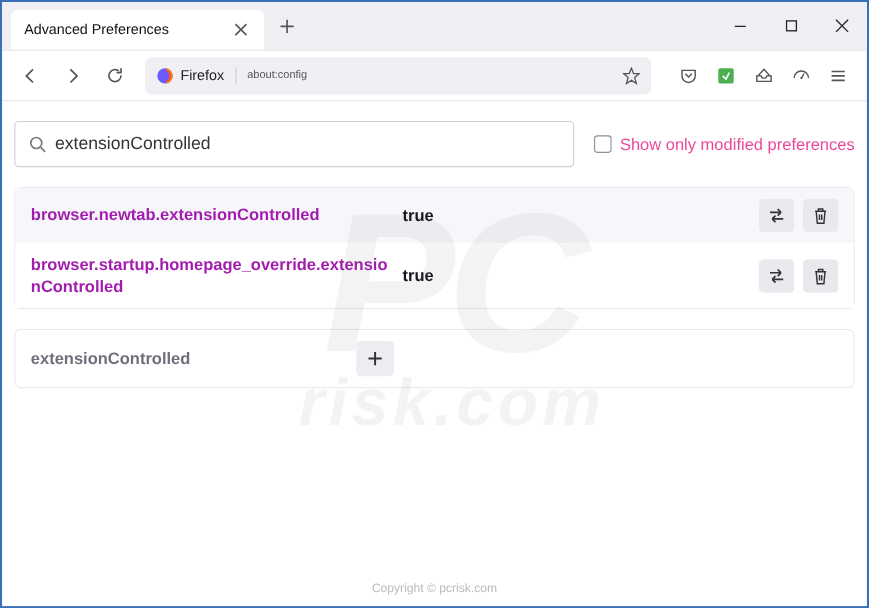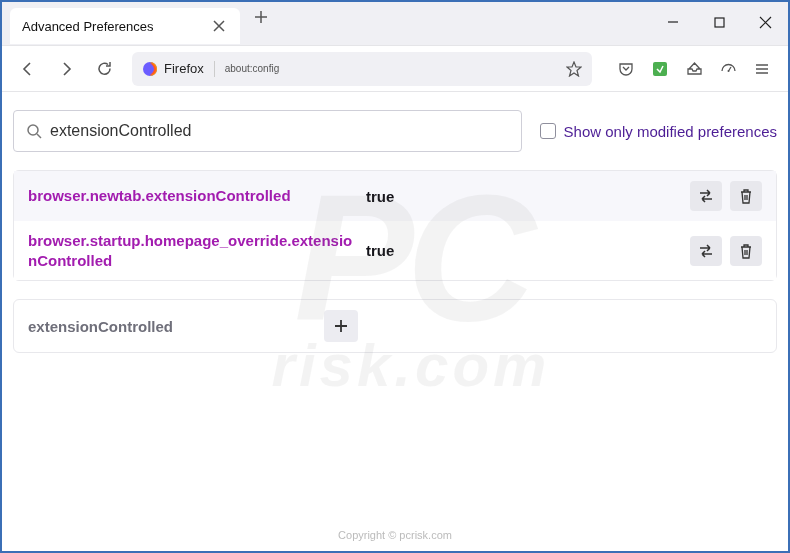--- a/index.html
+++ b/index.html
@@ -1,19 +1,19 @@
 <!DOCTYPE html>
 <html><head>
   <meta charset="utf-8">
   <style>
     * { box-sizing: border-box; margin: 0; padding: 0; }
     body { font-family: -apple-system, BlinkMacSystemFont, "Segoe UI", sans-serif; font-size: 14px; background: #fff; width: 790px; height: 553px; overflow: hidden; border: 2px solid #3b6fb6; position: relative; }
     
     .window-chrome { width: 786px; height: 549px; background: #fff; }
-    .titlebar { height: 44px; display: flex; background: #f0f0f4; border-bottom: 1px solid #e5e5e8; }
+    .titlebar { height: 44px; display: flex; align-items: center; background: #f0f0f4; border-bottom: 1px solid #e5e5e8; }
     .tab { display: flex; align-items: center; background: #fff; height: 36px; margin-left: 8px; margin-top: 6px; padding: 0 12px; border-radius: 6px 6px 0 0; min-width: 230px; }
     .tab-title { flex: 1; font-size: 13px; color: #111; }
     .tab-close { width: 18px; height: 18px; display: flex; align-items: center; justify-content: center; color: #555; cursor: pointer; }
     .new-tab { width: 30px; height: 30px; display: flex; align-items: center; justify-content: center; color: #555; cursor: pointer; font-size: 18px; margin-left: 6px; }
     .win-controls { margin-left: auto; display: flex; }
     .win-btn { width: 46px; height: 40px; display: flex; align-items: center; justify-content: center; cursor: pointer; color: #222; }
     
     .toolbar { height: 46px; display: flex; align-items: center; padding: 0 10px; gap: 6px; border-bottom: 1px solid #e5e5e8; }
     .tb-btn { width: 32px; height: 32px; display: flex; align-items: center; justify-content: center; border-radius: 4px; cursor: pointer; color: #555; }
     .urlbar { flex: 1; height: 34px; background: #f0f0f4; border-radius: 6px; display: flex; align-items: center; padding: 0 10px; margin: 0 6px; }
@@ -22,21 +22,21 @@
     .urlbar-label { font-size: 13px; color: #222; }
     .urlbar-text { font-size: 10px; color: #555; flex: 1; }
     .urlbar-star { color: #555; }
     .tb-right { display: flex; gap: 2px; margin-left: 6px; }
     
     .content { padding: 18px 11px; }
     .search-row { display: flex; align-items: center; gap: 18px; margin-bottom: 18px; }
     .search-box { flex: 1; height: 42px; border: 1px solid #cfcfd8; border-radius: 4px; display: flex; align-items: center; padding: 0 12px; }
     .search-icon { color: #777; margin-right: 8px; }
     .search-input { border: none; outline: none; font-size: 16px; flex: 1; color: #333; background: transparent; }
-    .modified-check { display: flex; align-items: center; gap: 8px; font-size: 15px; color: #4c1d95; }
+    .modified-check { display: flex; align-items: center; gap: 8px; font-size: 15px; color: #ec4899; }
     .checkbox { width: 16px; height: 16px; border: 1.5px solid #8f8f9d; border-radius: 3px; }
     
     .pref-table { border: 1px solid #e8e8ec; border-radius: 6px; }
     .pref-row { display: flex; align-items: center; padding: 10px 14px; min-height: 44px; }
     .pref-row.odd { background: #f7f7fb; }
     .pref-row.even { background: #fff; }
     .pref-name { width: 330px; font-size: 15px; font-weight: 700; color: #a21caf; word-break: break-word; line-height: 1.3; }
     .pref-value { flex: 1; font-size: 15px; font-weight: 700; color: #15141a; padding-left: 8px; }
     .pref-actions { display: flex; gap: 8px; }
     .pref-btn { width: 32px; height: 30px; background: #e8e8ed; border-radius: 4px; display: flex; align-items: center; justify-content: center; cursor: pointer; color: #333; }

